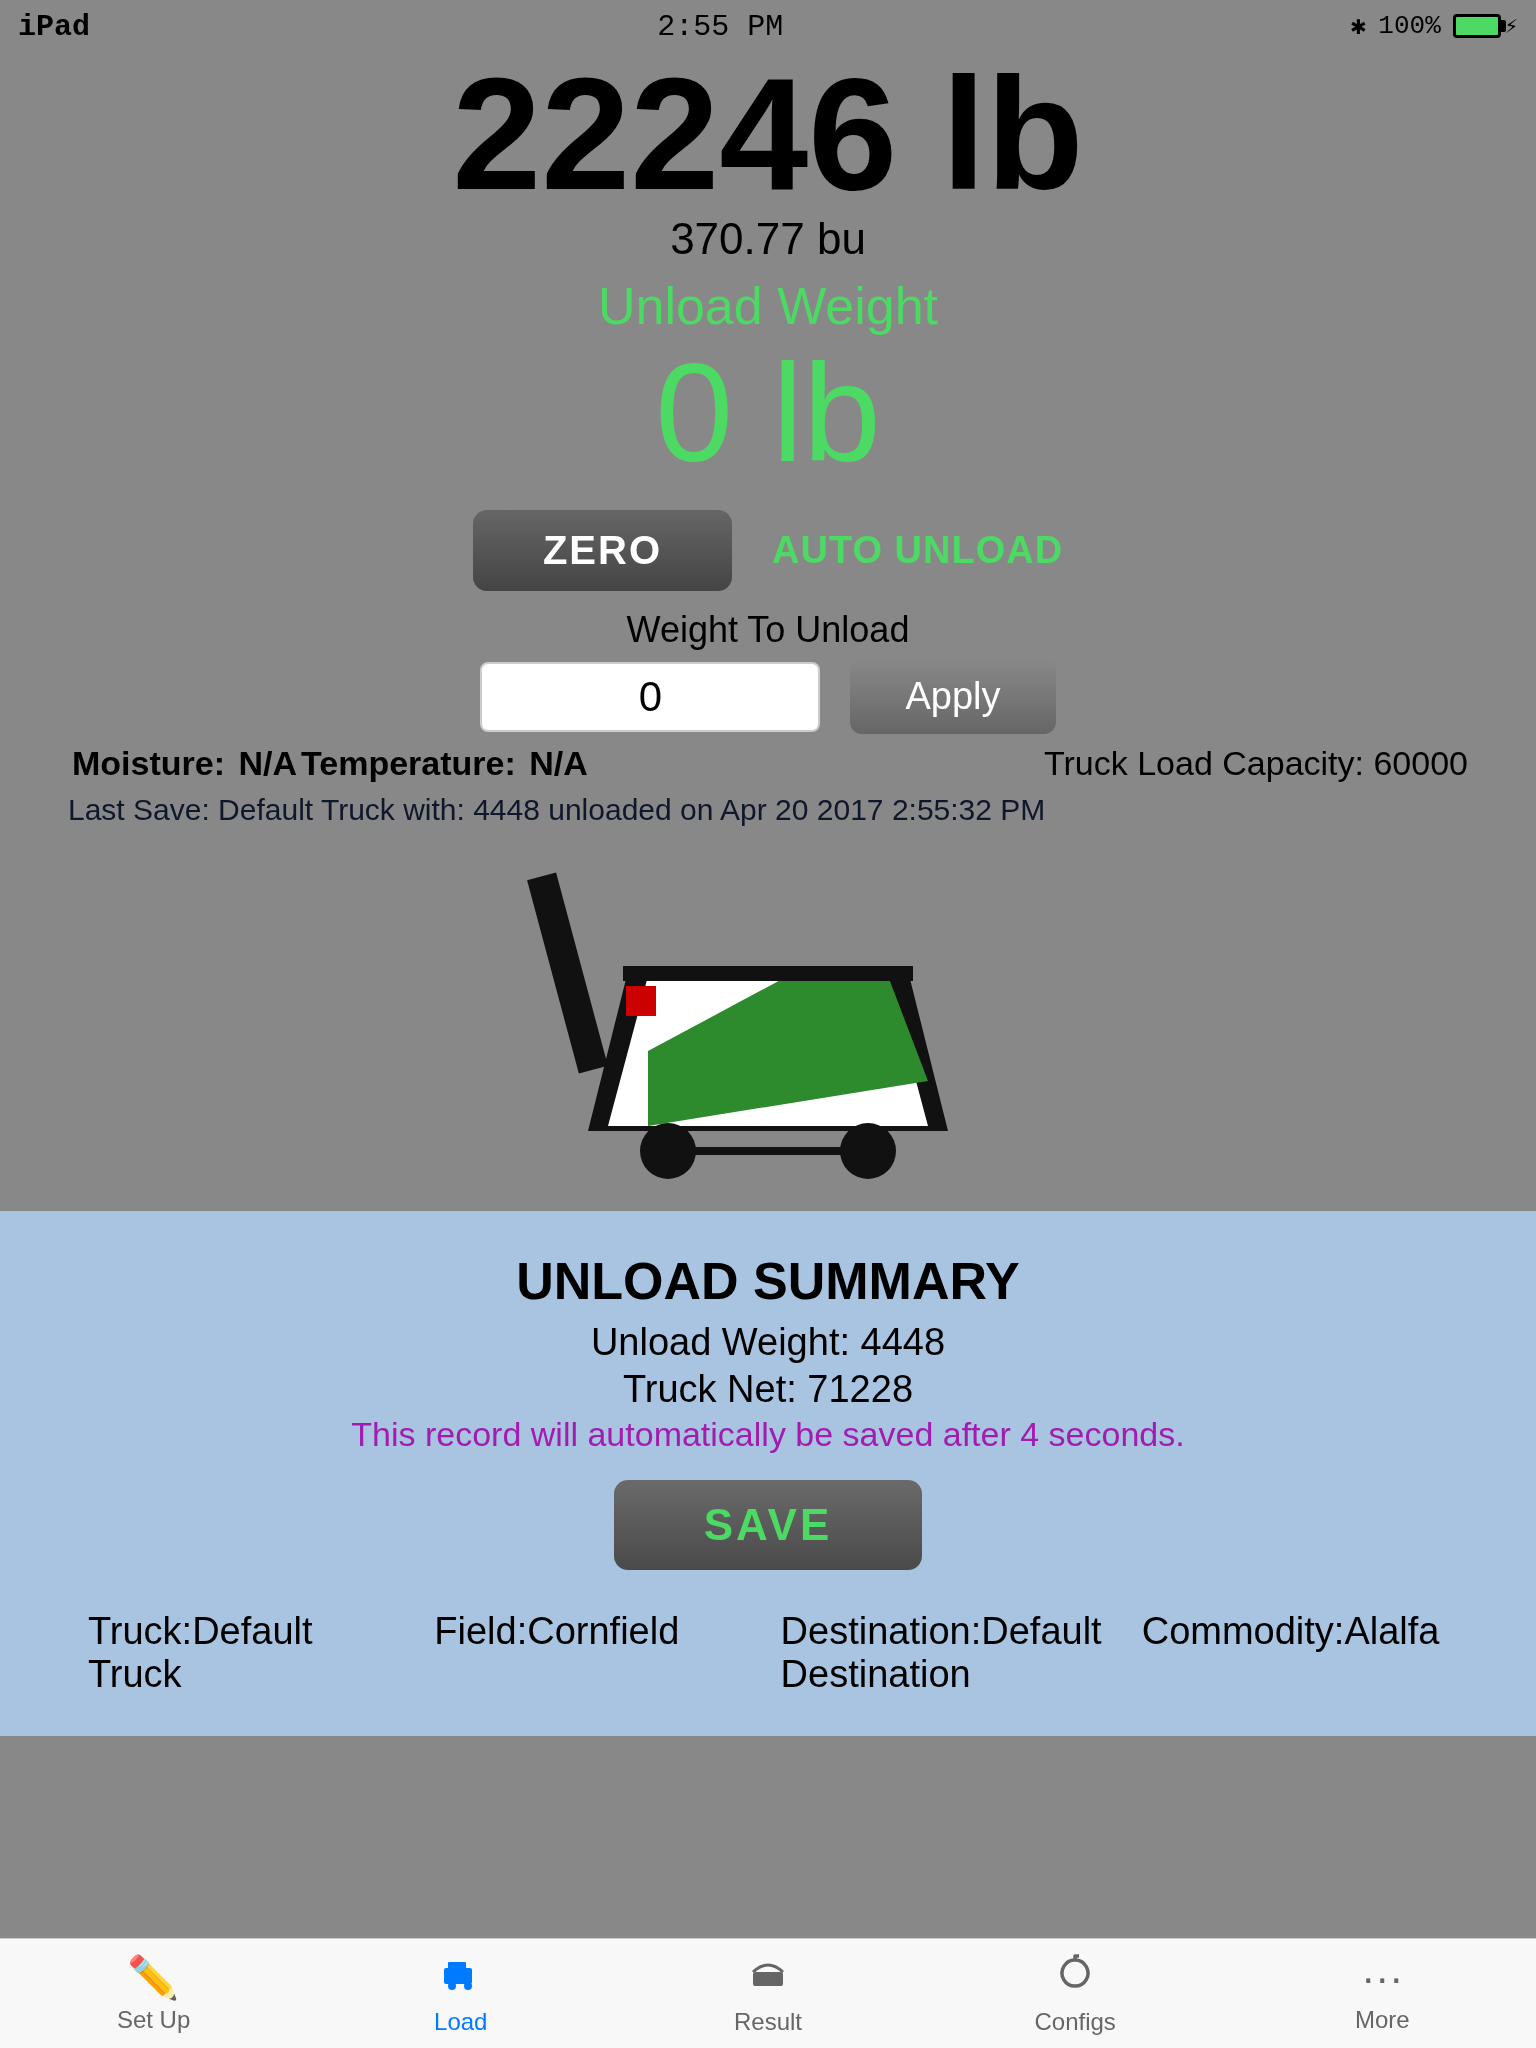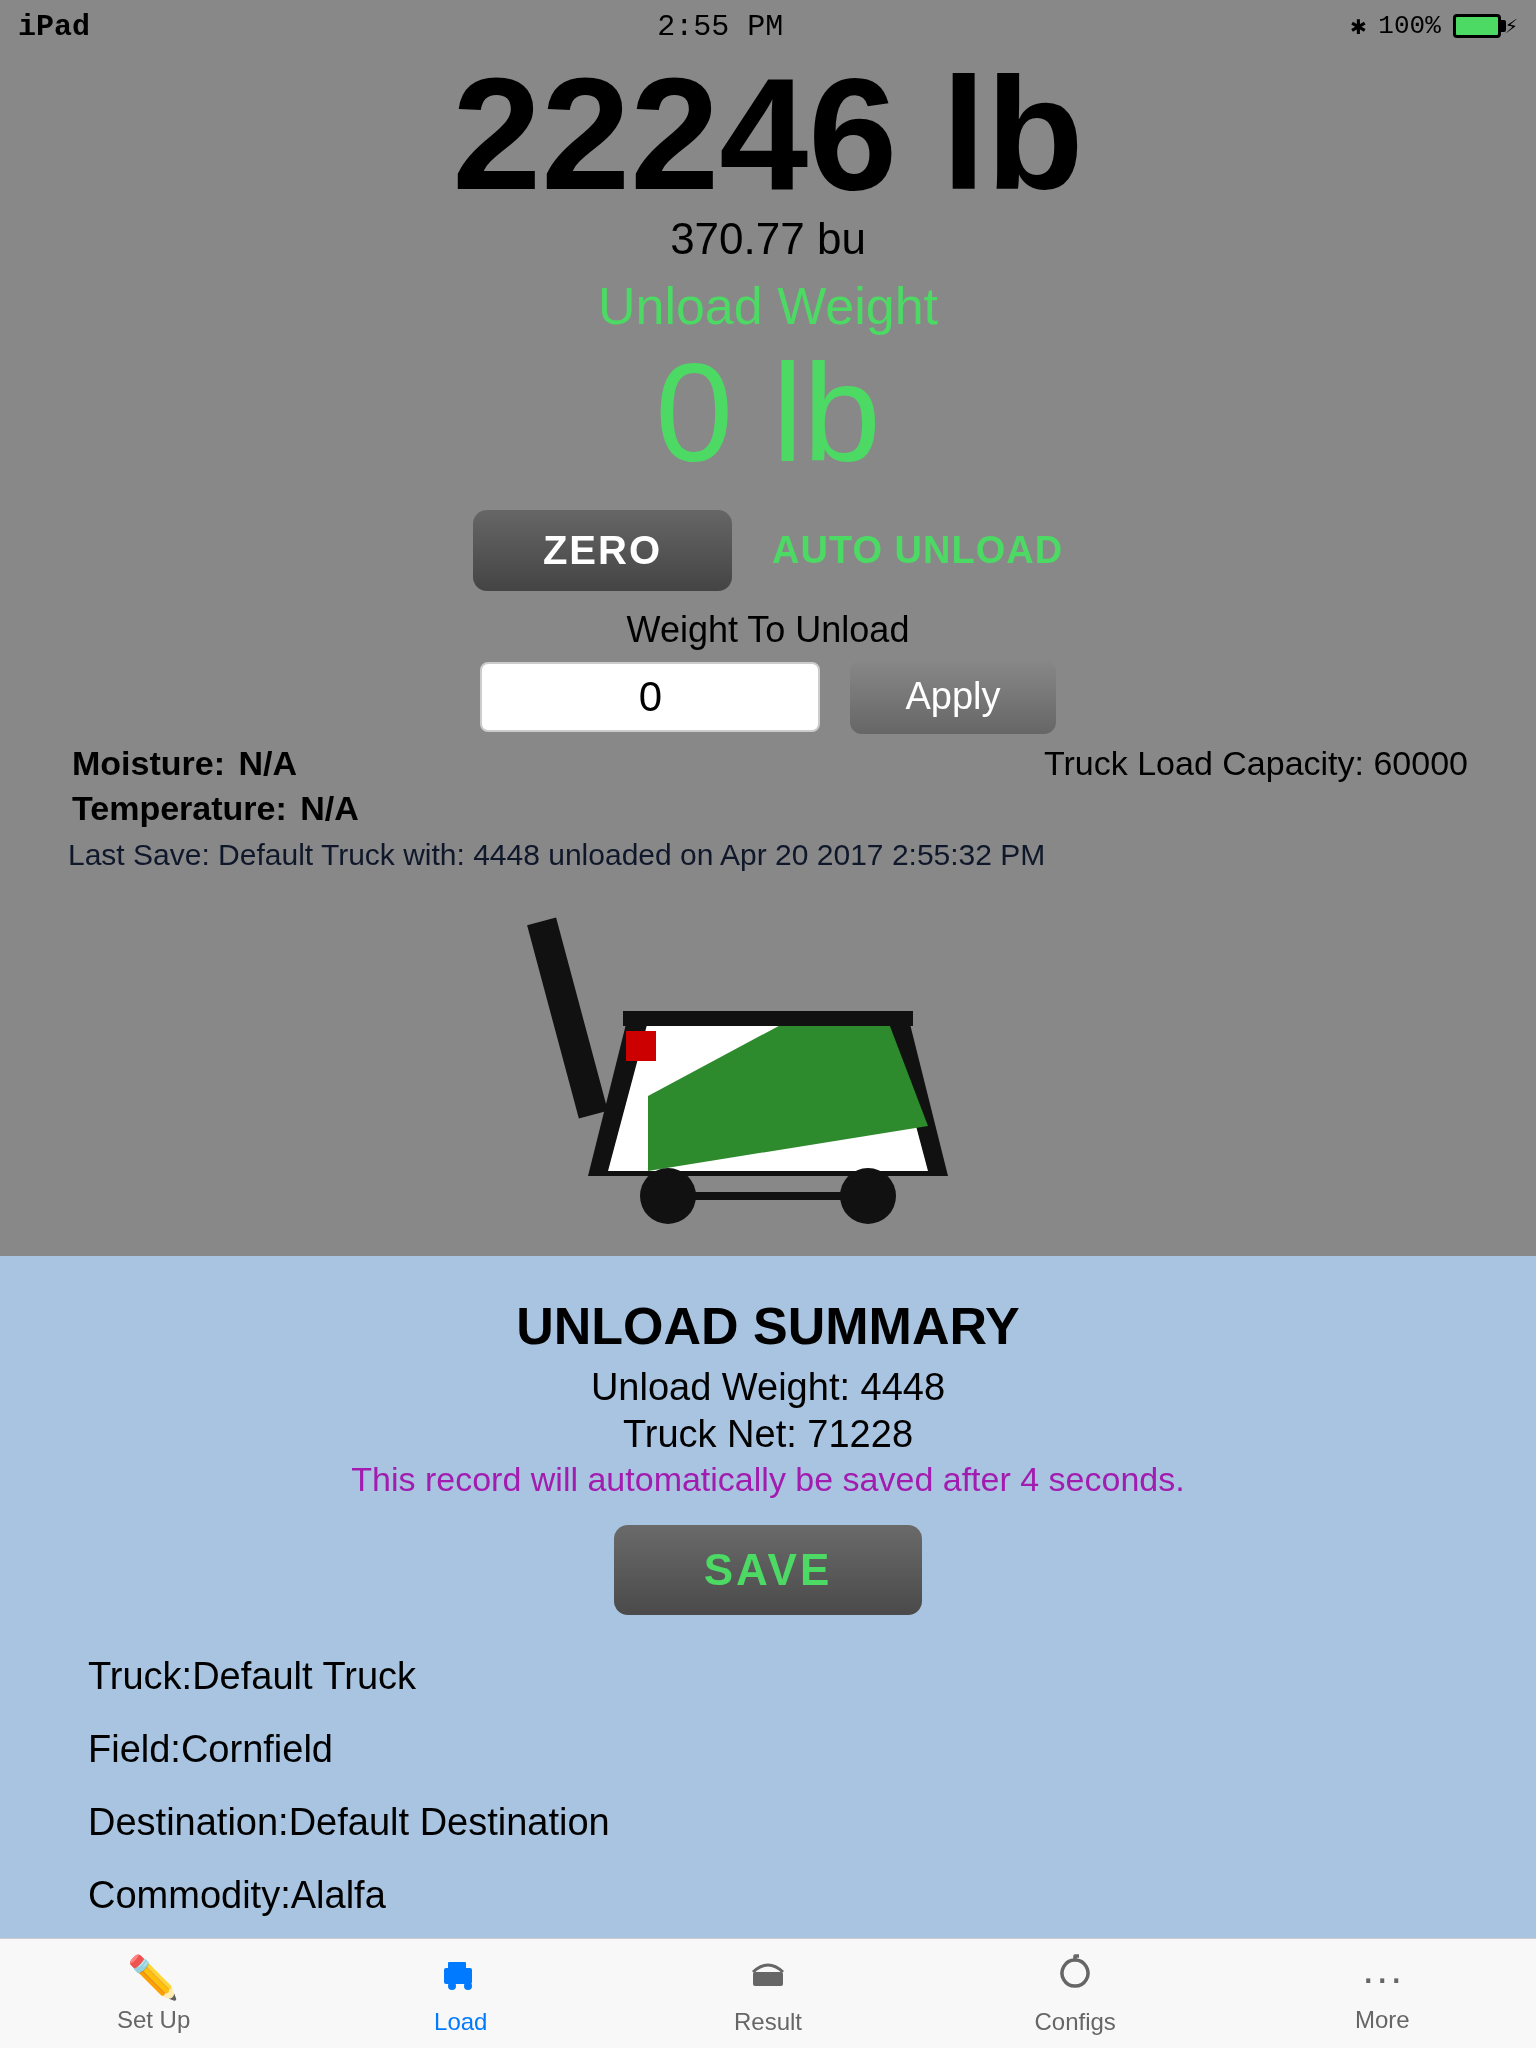--- a/index.html
+++ b/index.html
@@ -153,21 +153,21 @@
 
     
     .info-row {
       display: flex;
       justify-content: space-between;
       align-items: flex-start;
       width: 100%;
       max-width: 1400px;
       margin-bottom: 10px;
     }
-    .info-left { display: flex; flex-direction: column; gap: 6px; }
+    .info-left { display: flex; }
     .info-left-item { font-size: 34px; color: #000; }
     .info-left-item span { font-size: 34px; font-weight: 700; color: #000; margin-left: 4px; }
     .truck-capacity { font-size: 34px; color: #000; text-align: right; }
 
     .last-save {
       font-size: 30px;
       color: #0f172a;
       text-align: left;
       width: 100%;
       max-width: 1400px;
@@ -225,21 +225,21 @@
       font-weight: 700;
       padding: 20px 90px;
       cursor: pointer;
       letter-spacing: 3px;
       margin-bottom: 40px;
     }
 
     
     .details-grid {
       display: grid;
-      grid-template-columns: 1fr;
+      grid-template-columns: 1fr 1fr 1fr 1fr;
       width: 100%;
       max-width: 1400px;
       row-gap: 30px;
       column-gap: 40px;
       padding: 0 20px;
     }
     .detail-item {
       font-size: 38px;
       color: #000;
     }

